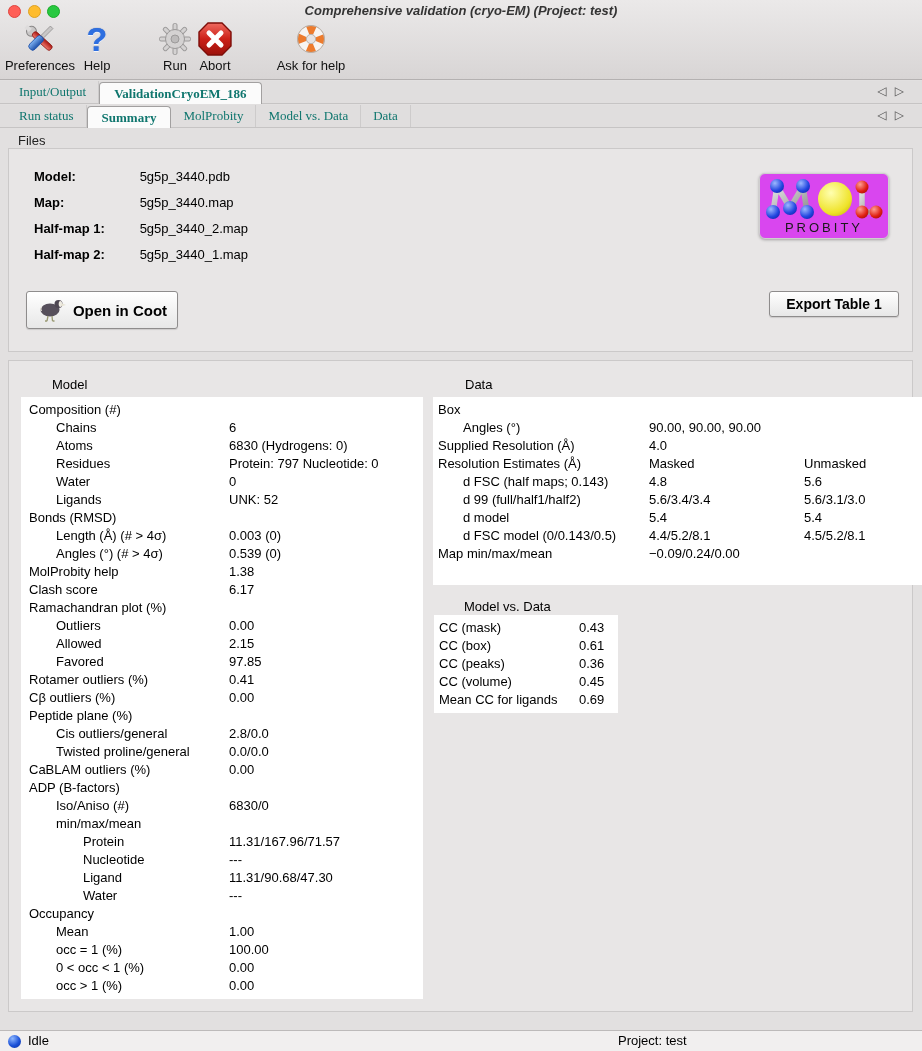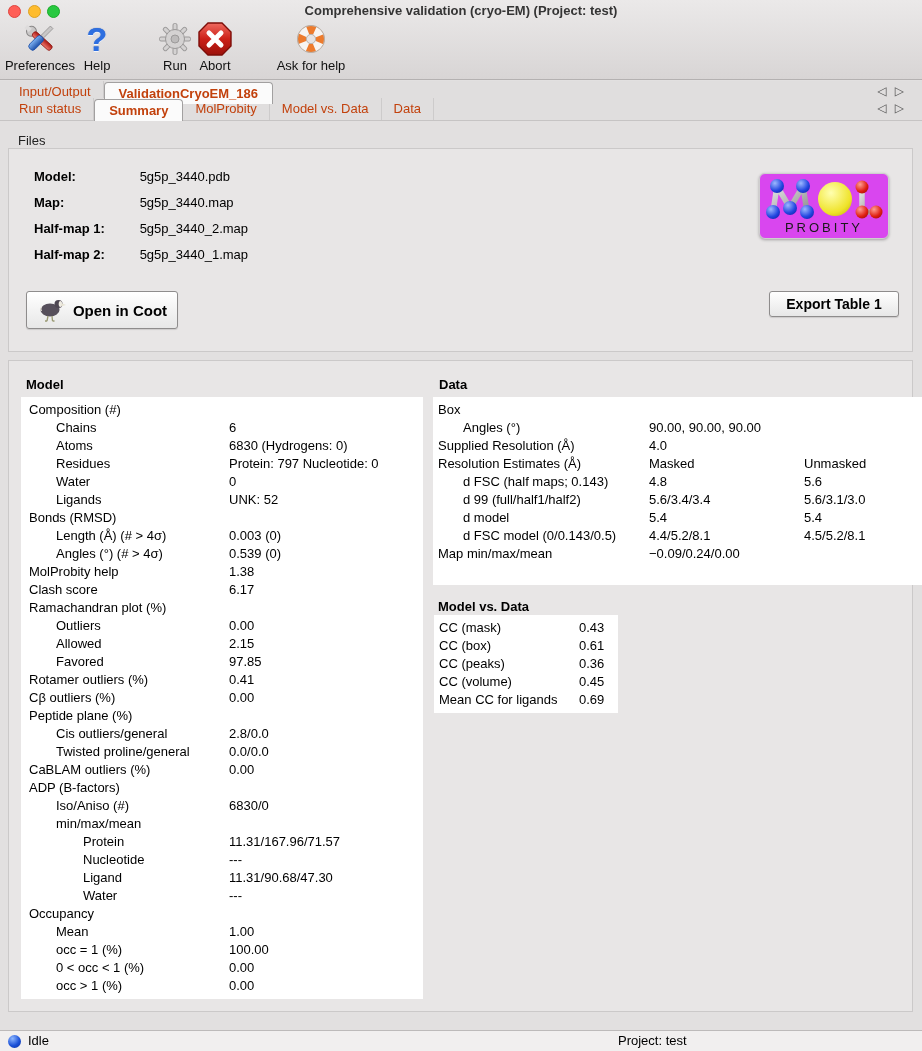--- a/index.html
+++ b/index.html
@@ -2,39 +2,39 @@
 <html><head>
 <meta charset="utf-8">
 <style>
   * { margin:0; padding:0; box-sizing:border-box; }
   body { background:#ffffff; font-family:"Liberation Sans", sans-serif; }
   .window { position:relative; width:922px; height:1051px; background:#e2e0e0; overflow:hidden; font-size:13px; color:#000; }
 
   
   .header { position:absolute; top:0; left:0; width:922px; height:80px;
             background:linear-gradient(#ebe9e9,#d8d5d5); border-bottom:1px solid #b4b1b1; }
-  .titlebar { position:absolute; top:0; left:0; width:100%; height:22px; }
+  .titlebar { position:absolute; top:0; left:0; width:100%; height:22px;font-style:italic; }
   .title { text-align:center; line-height:22px; font-size:13px; font-weight:bold; color:#343434; }
   .tl { position:absolute; top:5px; width:13px; height:13px; border-radius:50%; display:block; }
   .tl.red    { left:8px;  background:#ff5f57; border:1px solid #e0443e; }
   .tl.yellow { left:28px; background:#febc2e; border:1px solid #dea123; }
   .tl.green  { left:47px; background:#28c840; border:1px solid #1aab29; }
 
   .tool { position:absolute; top:20px; height:56px; text-align:center; cursor:default; }
   .ticon { height:38px; display:flex; align-items:center; justify-content:center; }
   .tlabel { font-size:13px; color:#111; white-space:nowrap; }
   .qmark { font-size:34px; font-weight:bold; color:#2e6fe0; line-height:36px;
            text-shadow:0 1px 0 rgba(255,255,255,.8), 0 0 1px #1c4fae; }
 
   
   .tabstrip { position:absolute; left:0; width:922px; height:23px; background:#e0dede;
               border-bottom:1px solid #c6c4c4; display:flex; align-items:flex-end; padding-left:7px; }
-  .ts1 { top:81px; } .ts2 { top:98px; }
-  .tab { height:22px; line-height:21px; padding:0 12px; color:#c2410c; white-space:nowrap;
-         border-right:1px solid #cdcbcb; cursor:default; }
+  .ts1 { top:81px; } .ts2 { top:105px; }
+  .tab { height:22px; line-height:21px; padding:0 12px; color:#0f766e; white-space:nowrap;
+         border-right:1px solid #cdcbcb; cursor:default;font-family:Liberation Serif, serif; }
   .tab.active { background:#fbfbfb; border:1px solid #a2a0a0; border-bottom:none; font-weight:bold;
                 border-radius:4px 4px 0 0; margin-bottom:-1px; padding:0 14px; z-index:2; }
   .nav-arrows { position:absolute; right:10px; top:3px; font-family:"DejaVu Sans", sans-serif;
                 color:#555; font-size:12px; letter-spacing:8px; }
 
   
   .files-label { position:absolute; top:133px; left:18px; color:#222; }
   .panel { position:absolute; left:8px; width:905px; background:#e8e6e6; border:1px solid #cbc9c9; }
   .files-panel { top:148px; height:204px; }
   .main-panel { top:360px; height:652px; }
@@ -46,21 +46,21 @@
   .btn { position:absolute; background:linear-gradient(#ffffff,#e7e7e7); border:1px solid #8e8c8c;
          border-radius:3px; box-shadow:0 1px 1px rgba(0,0,0,.12); display:flex; align-items:center;
          justify-content:center; cursor:default; }
   .coot-btn { left:17px; top:142px; width:152px; height:38px; font-weight:bold; font-size:15px; gap:6px; }
   .export-btn { left:760px; top:142px; width:130px; height:26px; font-weight:bold; font-size:14px; }
 
   .mp-card { position:absolute; left:750px; top:24px; width:130px; height:66px; background:#d946ef;
              border:1px solid #cfcfcf; border-radius:6px; box-shadow:0 1px 3px rgba(0,0,0,.3); }
 
   
-  .sec-h { position:absolute; font-weight:bold; }
+  .sec-h { position:absolute; font-weight:normal;margin-left:26px; }
   .card { position:absolute; background:#ffffff; padding:4px 0; }
   .row { position:relative; height:18px; line-height:18px; white-space:nowrap; }
   .lbl { position:absolute; }
   .val { position:absolute; }
   .model-card { left:12px; top:36px; width:402px; height:602px; }
   .model-card .val { left:208px; }
   .data-card { left:424px; top:36px; width:532px; height:188px; }
   .data-card .c1 { position:absolute; left:216px; }
   .data-card .c2 { position:absolute; left:371px; }
   .mvd-card { left:425px; top:254px; width:184px; height:98px; }

